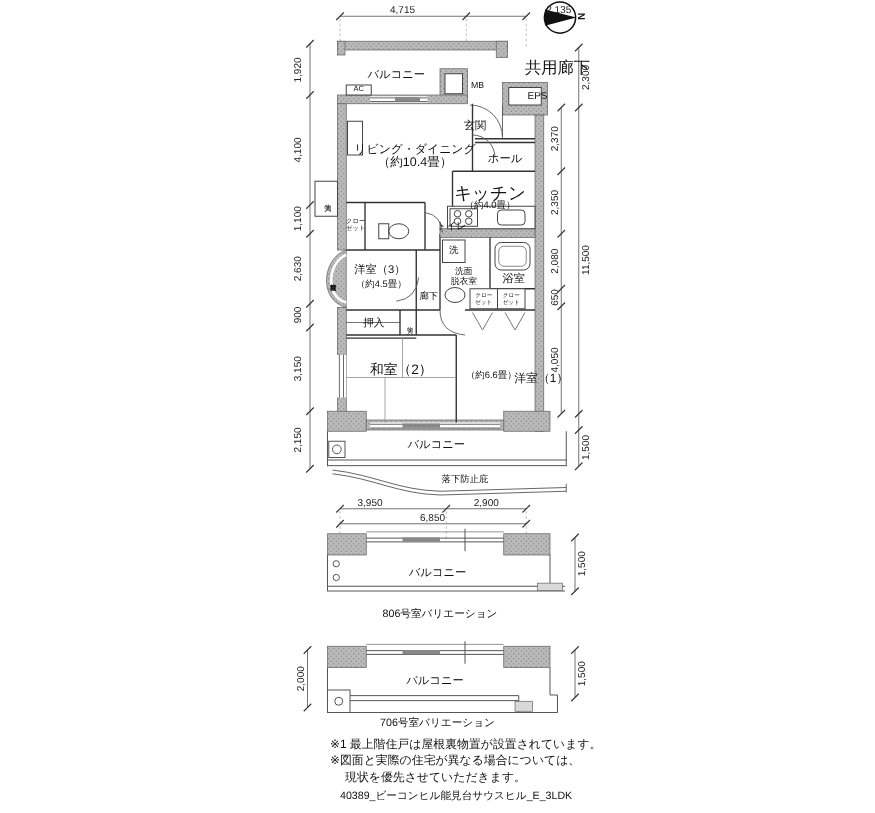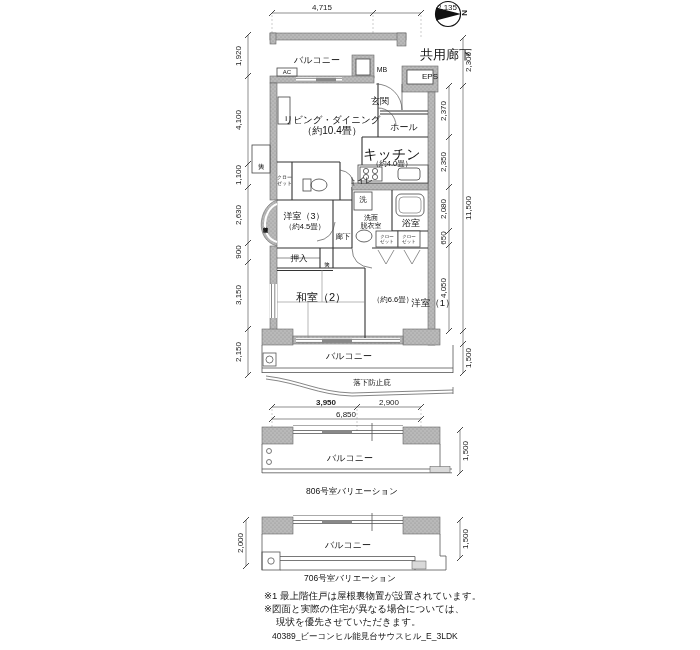--- a/index.html
+++ b/index.html
@@ -240,21 +240,21 @@
     <span>クロー</span>
     <span>ゼット</span>
   </div>
 
   <div class="lbl" style="left:321px;top:297px;font-size:11px;">和室（2）</div>
   <div class="lbl" style="left:393px;top:303px;font-size:9.5px;margin-left:40px;">洋室（1）</div>
   <div class="lbl" style="left:393px;top:300px;font-size:7.5px;">（約6.6畳）</div>
   <div class="lbl" style="left:349px;top:356px;font-size:9px;">バルコニー</div>
   <div class="lbl" style="left:372px;top:383px;font-size:7.5px;">落下防止庇</div>
 
-  <div class="lbl dim" style="left:326px;top:403px;font-size:8px;font-weight:bold;">3,950</div>
+  <div class="lbl dim" style="left:296px;top:403px;font-size:8px;">3,950</div>
   <div class="lbl dim" style="left:389px;top:403px;font-size:8px;">2,900</div>
   <div class="lbl dim" style="left:346px;top:415px;font-size:8px;">6,850</div>
 
   <div class="vlbl" style="left:239px;top:56px;font-size:8px;">1,920</div>
   <div class="vlbl" style="left:239px;top:120px;font-size:8px;">4,100</div>
   <div class="vlbl" style="left:239px;top:175px;font-size:8px;">1,100</div>
   <div class="vlbl" style="left:239px;top:215px;font-size:8px;">2,630</div>
   <div class="vlbl" style="left:239px;top:252px;font-size:8px;">900</div>
   <div class="vlbl" style="left:239px;top:295px;font-size:8px;">3,150</div>
   <div class="vlbl" style="left:239px;top:352px;font-size:8px;">2,150</div>

